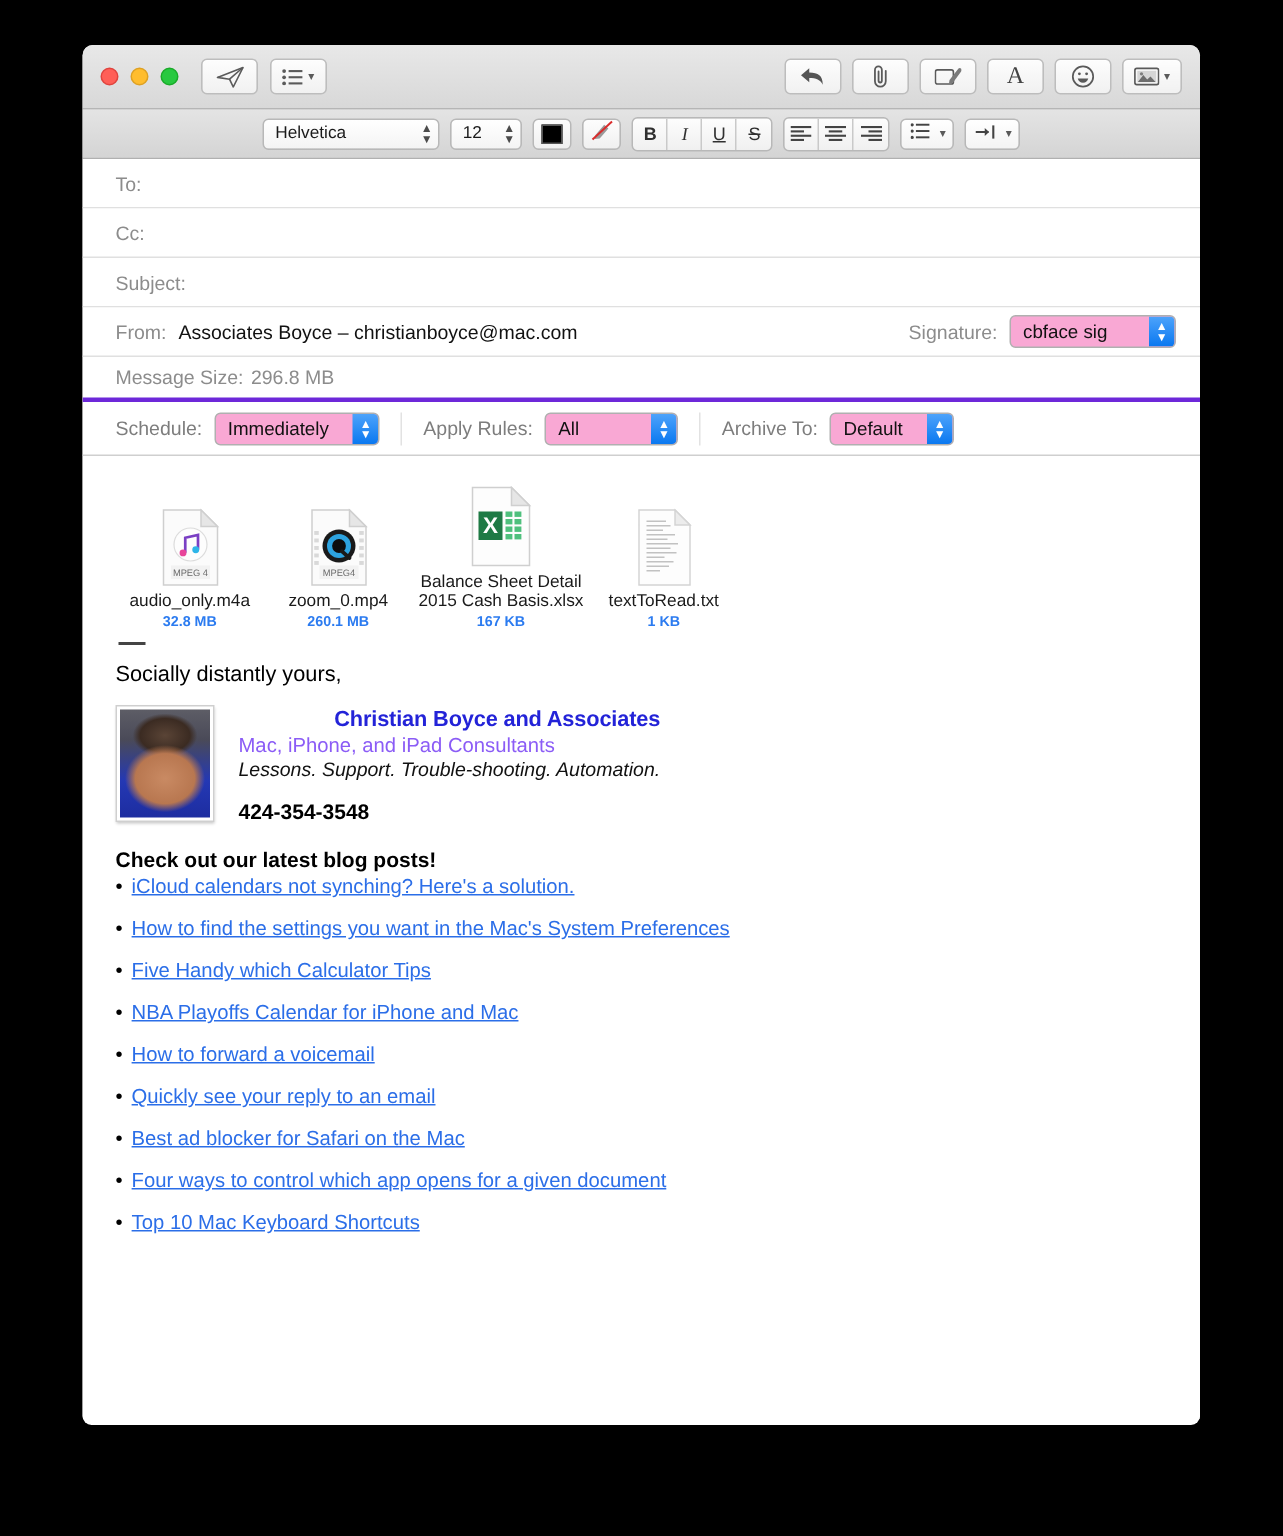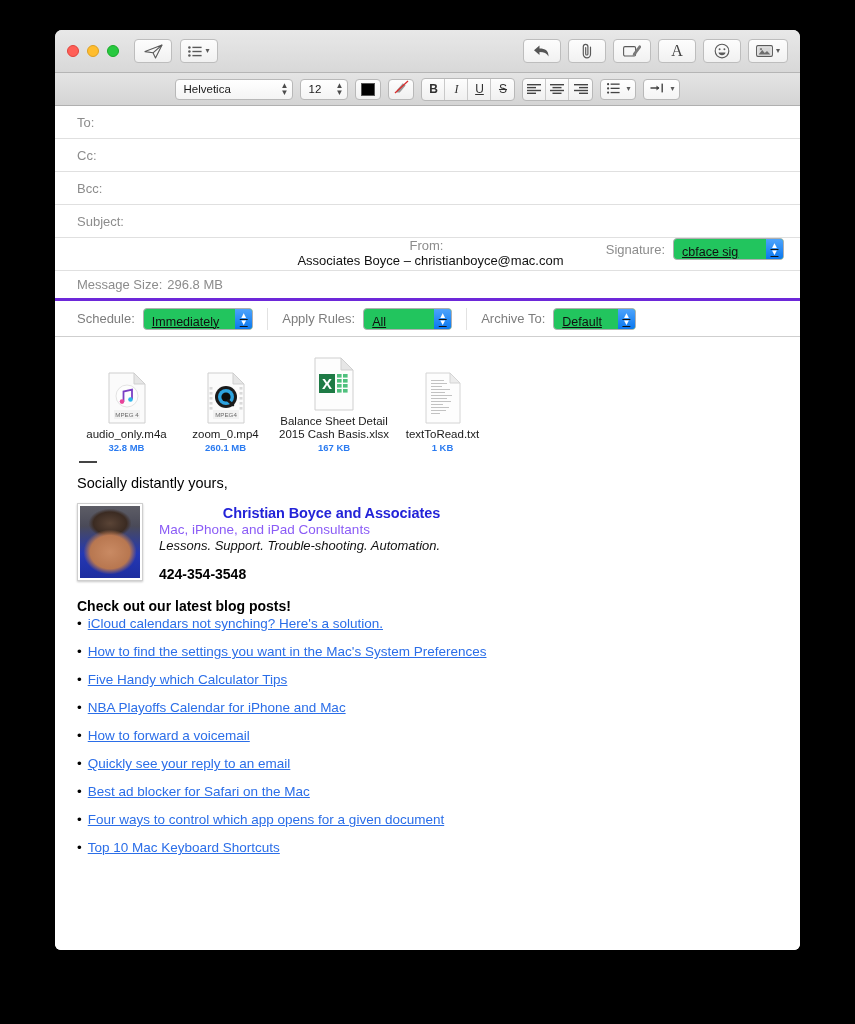--- a/index.html
+++ b/index.html
@@ -121,34 +121,33 @@
     height: 33px;
     border-bottom: 1px solid #e0e0e0;
     display: flex;
     align-items: center;
     padding: 0 16px 0 22px;
     background: #fff;
     font-size: 13px;
   }
   .hdr-label { color: #8c8c8c; margin-right: 8px; }
   .hdr-value { color: #111; }
-  .hdr-field.from { justify-content: flex-start; position: relative; flex-direction: column; }
+  .hdr-field.from { justify-content: flex-start; position: relative; }
   .sig-wrap {
     position: absolute; right: 16px; display: flex; align-items: center; gap: 8px;
   }
   .sig-label { color: #8c8c8c; font-size: 13px; }
   .popup.blue {
     height: 22px;
-    background: #22c55e;
+    background: #f9a8d4;
     border: 1px solid #b0b0b0;
     border-radius: 4px;
-    display: inline-flex; align-items: flex-end;
+    display: inline-flex; align-items: center;
     padding: 0; font-size: 12.5px; color: #111;
     overflow: hidden;
-    text-decoration: underline;
   }
   .popup.blue .ptext { padding: 0 8px; white-space: nowrap; }
   .popup.blue .pbtn {
     width: 17px; align-self: stretch;
     background: linear-gradient(to bottom, #4da3fb 0%, #0a78f0 100%);
     color: #fff; display: flex; align-items: center; justify-content: center;
     font-size: 8px; line-height: 7px; flex-direction: column;
     margin-left: auto;
   }
 
@@ -422,24 +421,20 @@
   <div class="hdr-field">
     <span class="hdr-label">To:</span>
     <span class="hdr-value"></span>
   </div>
 
   <div class="hdr-field">
     <span class="hdr-label">Cc:</span>
     <span class="hdr-value"></span>
   </div>
 
-  <div class="hdr-field">
-    <span class="hdr-label">Bcc:</span>
-    <span class="hdr-value"></span>
-  </div>
 
   <div class="hdr-field">
     <span class="hdr-label">Subject:</span>
     <span class="hdr-value"></span>
   </div>
 
   <div class="hdr-field from">
     <span class="hdr-label">From:</span>
     <span class="hdr-value">Associates Boyce – christianboyce@mac.com</span>
 

